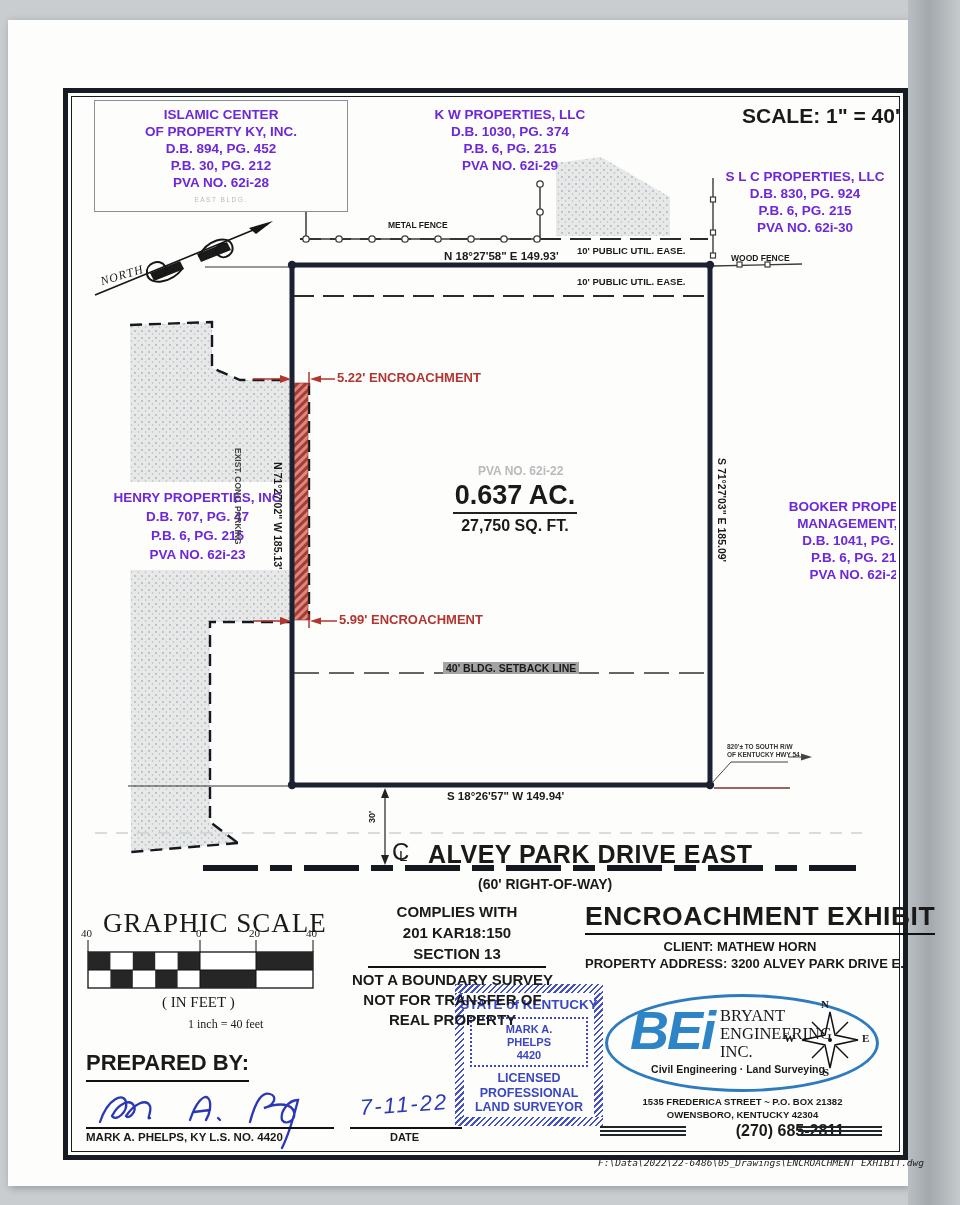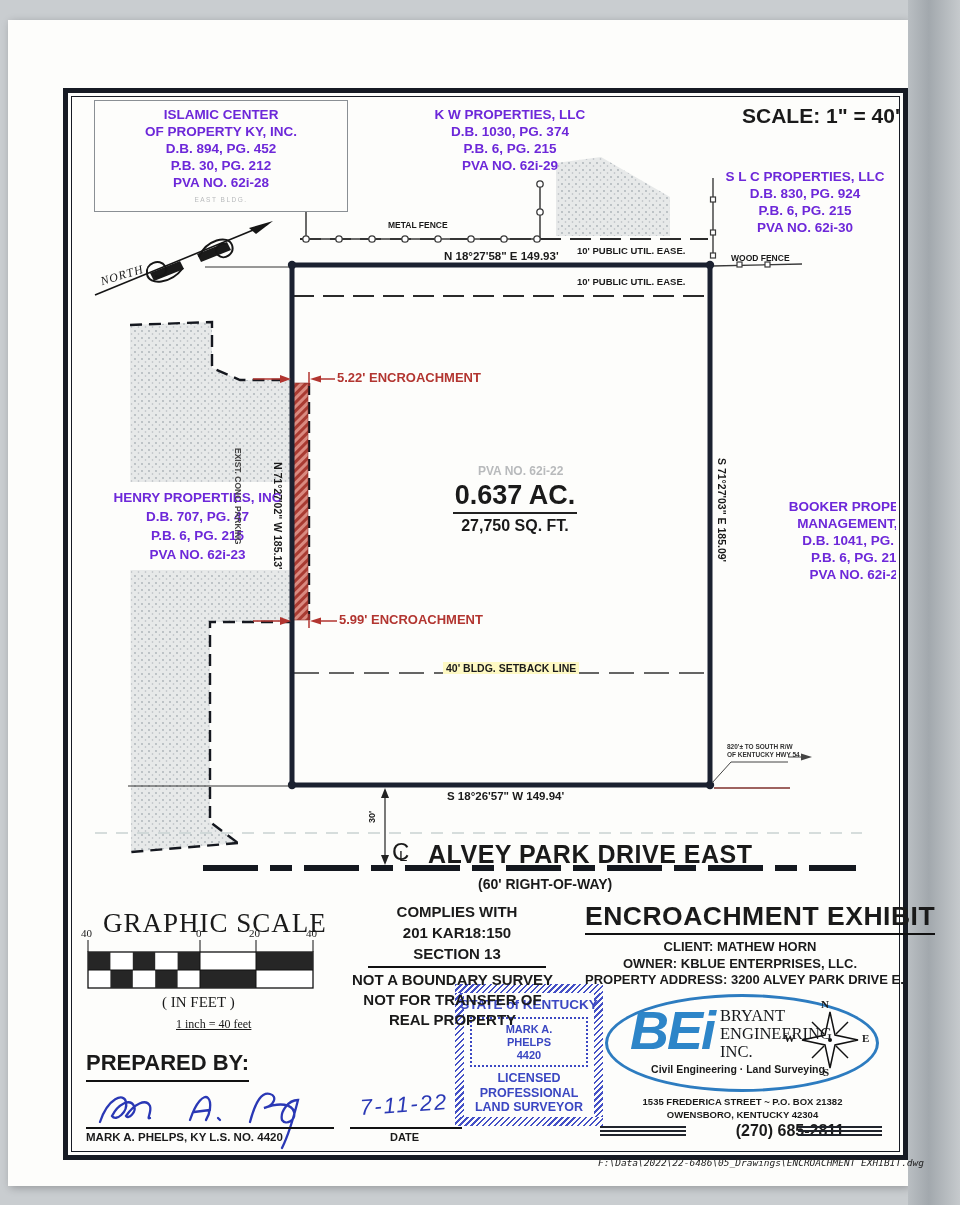--- a/index.html
+++ b/index.html
@@ -241,21 +241,21 @@
   </div>
 
   <div class="lbl b" style="left:444px;top:250px;font-size:11.5px;">N 18°27'58" E  149.93'</div>
   <div class="lbl b" style="left:447px;top:790px;font-size:11.5px;">S 18°26'57" W  149.94'</div>
   <div class="lbl vtext" style="left:272px;top:462px;font-size:10.5px;">N 71°27'02" W  185.13'</div>
   <div class="lbl vtext" style="left:716px;top:458px;font-size:10.5px;">S 71°27'03" E  185.09'</div>
   <div class="lbl b" style="left:577px;top:245px;font-size:9.5px;">10' PUBLIC UTIL. EASE.</div>
   <div class="lbl b" style="left:577px;top:276px;font-size:9.5px;">10' PUBLIC UTIL. EASE.</div>
   <div class="lbl b" style="left:388px;top:220px;font-size:8.5px;">METAL FENCE</div>
   <div class="lbl b" style="left:731px;top:253px;font-size:8.5px;">WOOD FENCE</div>
-  <div class="lbl b" style="left:443px;top:662px;font-size:10.5px;background:#fef9c3;padding:0 3px;">40' BLDG. SETBACK LINE</div>
+  <div class="lbl b" style="left:443px;top:662px;font-size:10.5px;background:#a3a3a3;padding:0 3px;">40' BLDG. SETBACK LINE</div>
   <div class="lbl vtext" style="left:233px;top:448px;font-size:8.5px;color:#444;">EXIST. CONC. PARKING</div>
 
   <div class="lbl red" style="left:337px;top:370px;">5.22' ENCROACHMENT</div>
   <div class="lbl red" style="left:339px;top:612px;">5.99' ENCROACHMENT</div>
 
   <div class="lbl b" style="left:727px;top:743px;font-size:6.5px;line-height:8px;color:#333;">
     <div>820'± TO SOUTH R/W</div>
     <div>OF KENTUCKY HWY 54</div>
   </div>
 
@@ -268,21 +268,21 @@
   <div class="lbl b" style="left:478px;top:876px;font-size:14px;">(60' RIGHT-OF-WAY)</div>
 
   <div class="lbl serif" style="left:100px;top:268px;font-size:12px;letter-spacing:1px;transform:rotate(-17deg);font-style:italic;">NORTH</div>
 
   <div class="lbl serif" style="left:103px;top:908px;font-size:27px;letter-spacing:1px;">GRAPHIC SCALE</div>
   <div class="lbl serif" style="left:81px;top:927px;font-size:11px;">40</div>
   <div class="lbl serif" style="left:196px;top:927px;font-size:11px;">0</div>
   <div class="lbl serif" style="left:249px;top:927px;font-size:11px;">20</div>
   <div class="lbl serif" style="left:306px;top:927px;font-size:11px;">40</div>
   <div class="lbl serif" style="left:162px;top:994px;font-size:15px;">( IN FEET )</div>
-  <div class="lbl serif" style="left:176px;top:1017px;font-size:12px;text-decoration:underline;">1 inch = 40 feet</div>
+  <div class="lbl serif" style="left:188px;top:1017px;font-size:12px;">1 inch = 40 feet</div>
 
   <div class="lbl b ctr" style="left:368px;top:901px;width:178px;font-size:15px;line-height:21px;">
     <div>COMPLIES WITH</div>
     <div>201 KAR18:150</div>
     <div>SECTION 13</div>
   </div>
   <div class="lbl" style="left:368px;top:966px;width:178px;height:2px;background:#111;"></div>
   <div class="lbl b ctr" style="left:350px;top:970px;width:205px;font-size:15px;line-height:20px;z-index:12;">
     <div>NOT A BOUNDARY SURVEY</div>
     <div>NOT FOR TRANSFER OF</div>
@@ -306,21 +306,20 @@
       <div>LICENSED</div>
       <div>PROFESSIONAL</div>
       <div>LAND SURVEYOR</div>
     </div>
   </div>
 
   <div class="lbl ctr" style="left:585px;top:901px;width:310px;">
     <span class="b" style="font-size:26.5px;border-bottom:2.5px solid #111;padding-bottom:1px;display:inline-block;letter-spacing:0.5px;">ENCROACHMENT EXHIBIT</span>
     <div class="b" style="font-size:13px;line-height:16.5px;margin-top:4px;">
       <div>CLIENT: MATHEW HORN</div>
-      <div>OWNER: KBLUE ENTERPRISES, LLC.</div>
       <div>PROPERTY ADDRESS: 3200 ALVEY PARK DRIVE E.</div>
     </div>
   </div>
 
   <div class="lbl" style="left:605px;top:994px;width:268px;height:92px;border:3.5px solid #2d7cc0;border-radius:50%;">
     <div style="position:absolute;left:22px;top:2px;font-size:54px;font-weight:700;font-style:italic;color:#2d85c8;letter-spacing:-2px;">BEi</div>
     <div class="serif" style="position:absolute;left:112px;top:10px;font-size:16.5px;line-height:18px;color:#16181c;">
       <div>BRYANT</div>
       <div>ENGINEERING</div>
       <div>INC.</div>

